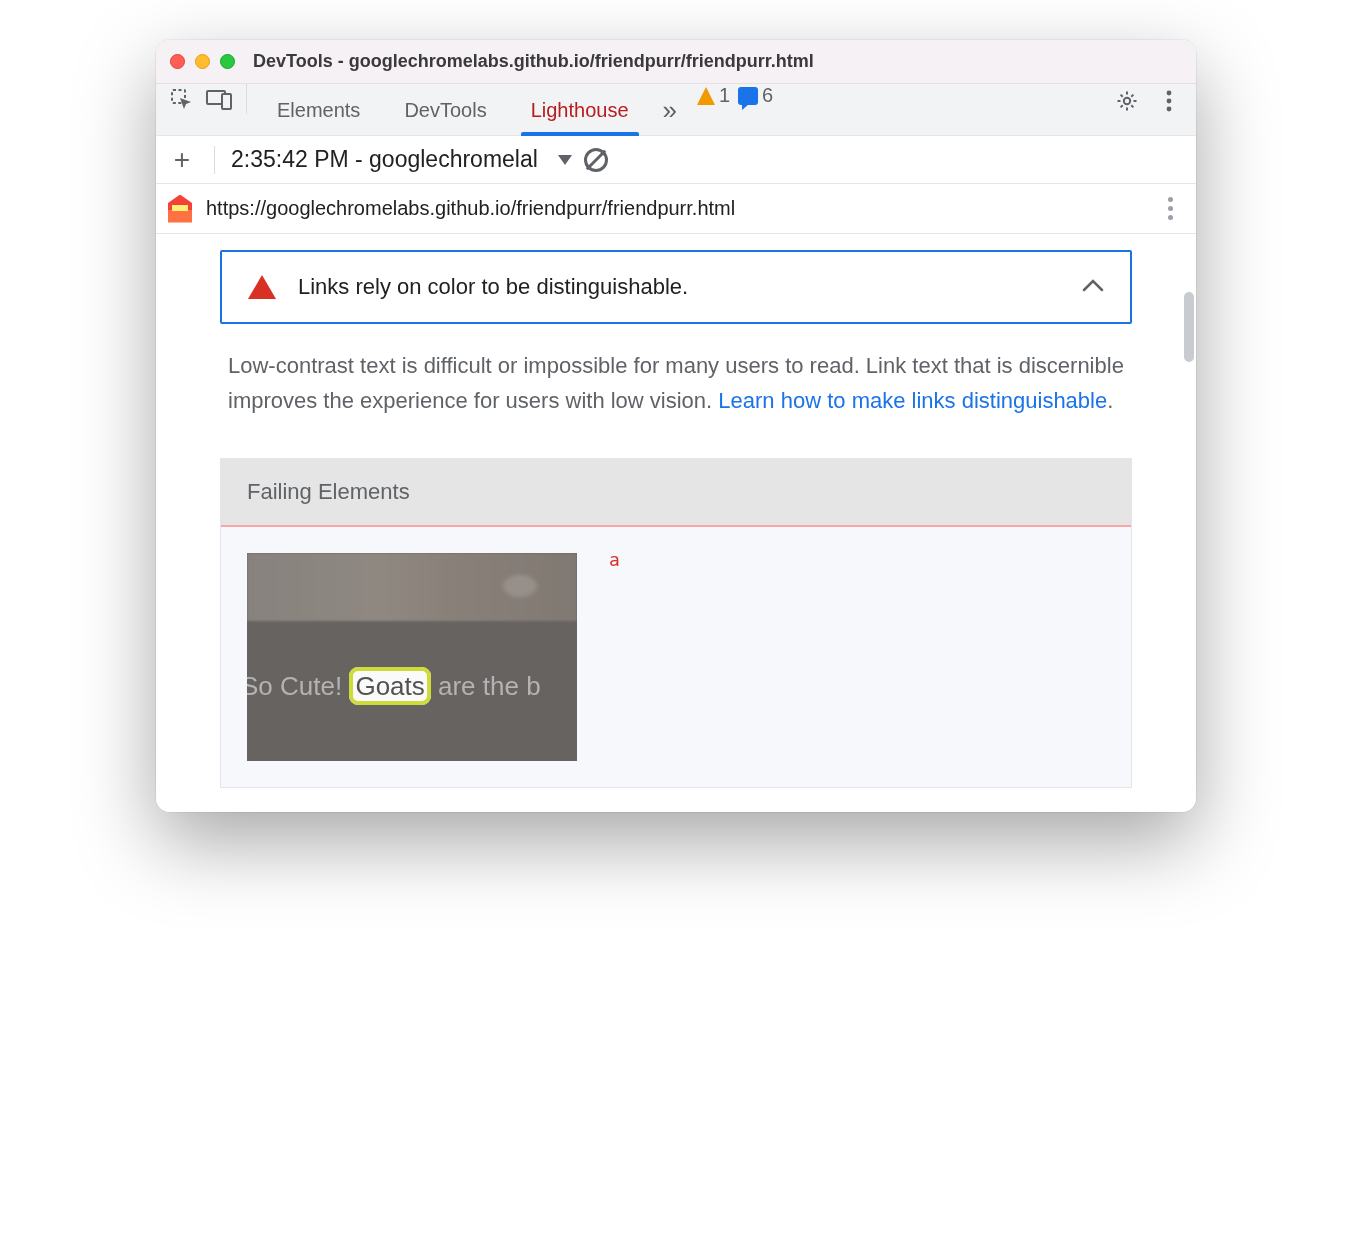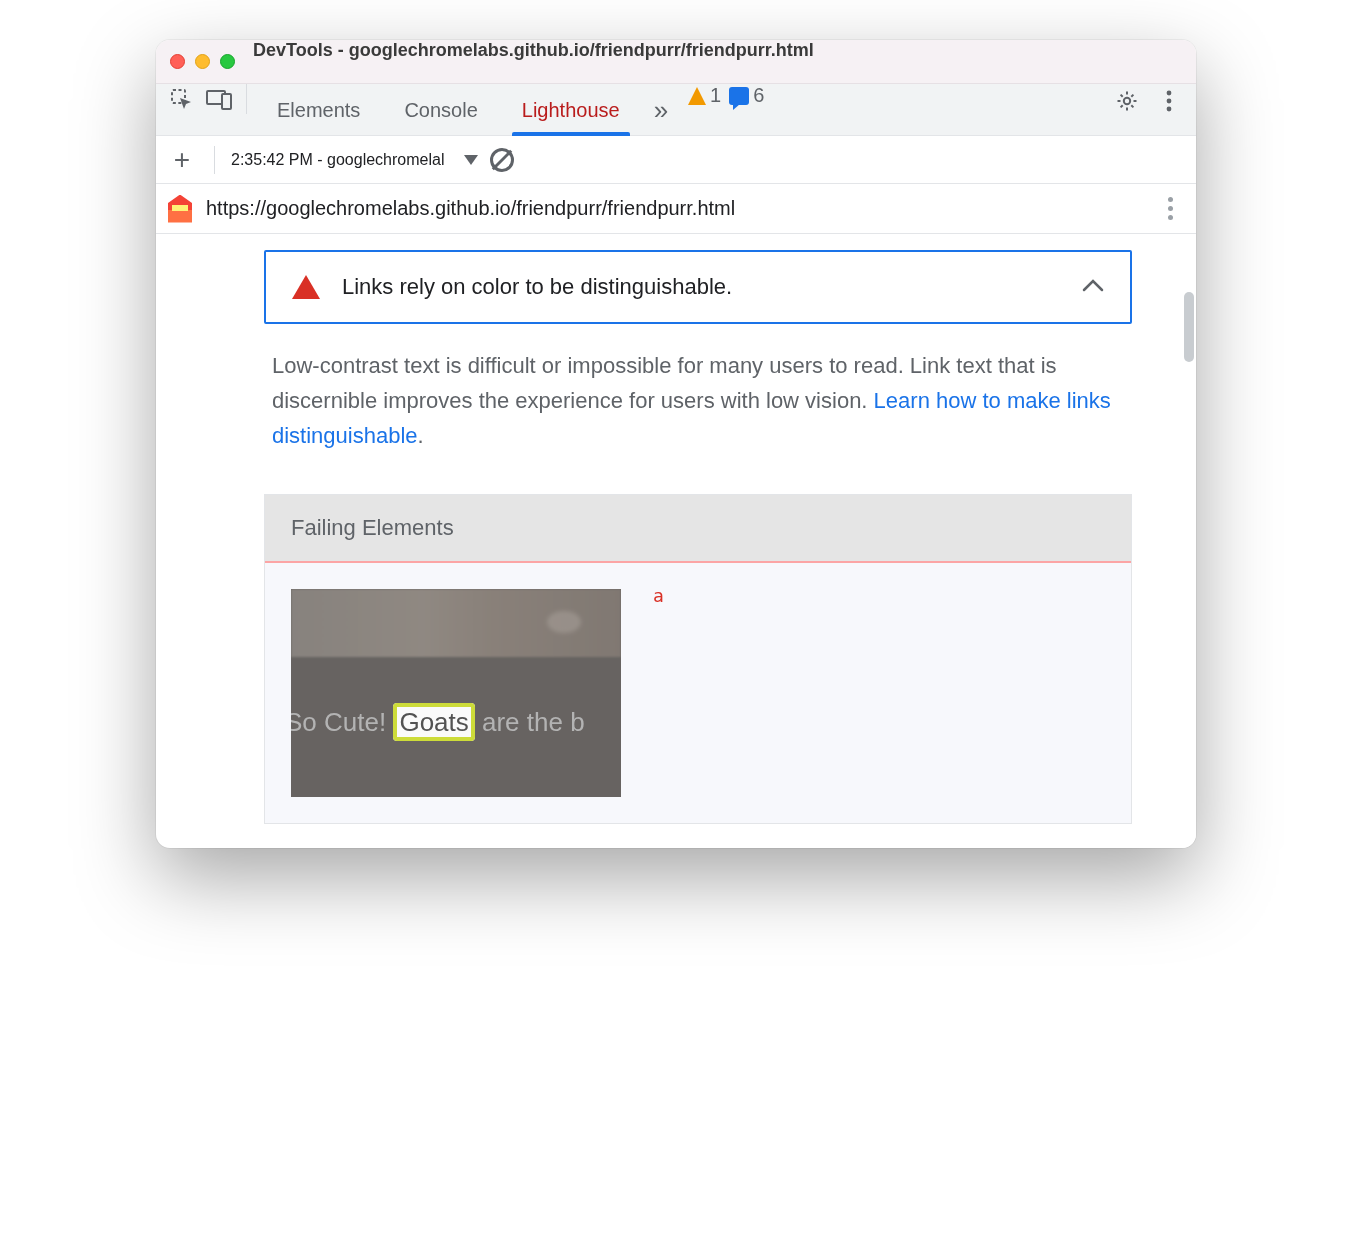--- a/index.html
+++ b/index.html
@@ -18,20 +18,21 @@
       border-radius: 14px;
       box-shadow: 0 30px 80px rgba(0,0,0,0.35), 0 0 0 1px rgba(0,0,0,0.05);
       overflow: hidden;
       position: relative;
     }
     
     .titlebar {
       height: 44px;
       background: #f6f1f4;
       display: flex;
+      align-items: center;
       padding: 0 14px;
       gap: 10px;
       border-bottom: 1px solid #e6e0e4;
     }
     .traffic { display: flex; gap: 10px; align-items: center; }
     .dot { width: 15px; height: 15px; border-radius: 50%; }
     .dot.red { background: #ff5f57; border: 1px solid #e33e32; }
     .dot.yellow { background: #febc2e; border: 1px solid #e1a116; }
     .dot.green { background: #28c840; border: 1px solid #17a52b; }
     .title {
@@ -117,21 +118,21 @@
       border-bottom: 1px solid #e3e5e8;
       display: flex; align-items: center;
       padding: 0 10px;
       gap: 12px;
     }
     .plus-btn {
       font-size: 28px; color: #5f6368; width: 32px; text-align: center; cursor: pointer;
     }
     .runbar .divider-v { height: 28px; }
     .run-select {
-      font-size: 16px;
+      font-size: 23px;
       color: #202124;
       display: flex; align-items: center; gap: 18px;
       cursor: pointer;
     }
     .caret-down {
       width: 0; height: 0;
       border-left: 7px solid transparent;
       border-right: 7px solid transparent;
       border-top: 10px solid #5f6368;
       margin-left: 2px;
@@ -172,21 +173,21 @@
       width: 28px; display:flex; flex-direction:column; align-items:center; gap:4px;
       cursor:pointer;
     }
     .dots-vert span { width:5px; height:5px; background:#9aa0a6; border-radius:50%; }
     
     .fakescroll {
       position: absolute; right: 2px; top: 108px; width: 10px; height: 70px;
       background: #c8ccd0; border-radius: 10px;
     }
     
-    .content { padding: 12px 64px 24px 64px; background: #fff; margin-left: 44px; }
+    .content { padding: 12px 64px 24px 64px; background: #fff; }
     .audit-card {
       border: 2px solid #1a73e8;
       border-radius: 2px;
       padding: 22px 26px;
       display: flex; align-items: center;
       gap: 22px;
       margin-top: 4px;
     }
     .audit-tri {
       width: 0; height: 0;
@@ -238,21 +239,21 @@
     .thumb-text {
       position: absolute; left: -6px; right: 0; top: 118px;
       font-size: 26px; color: #b3b3b3;
       white-space: nowrap;
     }
     .thumb-text .hl {
       border: 4px solid #cddc39;
       background: #fafafa;
       color: #525252;
       padding: 0 2px;
-      border-radius: 4px;
+      border-radius: 9px;
     }
     .element-tag {
       font-family: ui-monospace, Menlo, monospace;
       font-size: 18px; color: #d93025;
       margin-top: -4px;
     }
   </style>
 </head>
 <body>
 
@@ -275,21 +276,21 @@
       </svg>
     </div>
     <div class="device-icon">
       <svg width="26" height="22" viewBox="0 0 26 22" fill="none" stroke="#5f6368" stroke-width="2">
         <rect x="1" y="3" width="18" height="13" rx="1"></rect>
         <rect x="16" y="6" width="9" height="15" rx="1" fill="#f1f3f4"></rect>
       </svg>
     </div>
     <div class="divider-v"></div>
     <div class="tab">Elements</div>
-    <div class="tab">Console</div>
+    <div class="tab">DevTools</div>
     <div class="tab active">Lighthouse</div>
     <div class="more-tabs">»</div>
     <div class="counters">
       <div class="counter">
         <span class="warn-tri"></span>
         <span>1</span>
       </div>
       <div class="counter">
         <span class="msg-icon"></span>
         <span>6</span>

